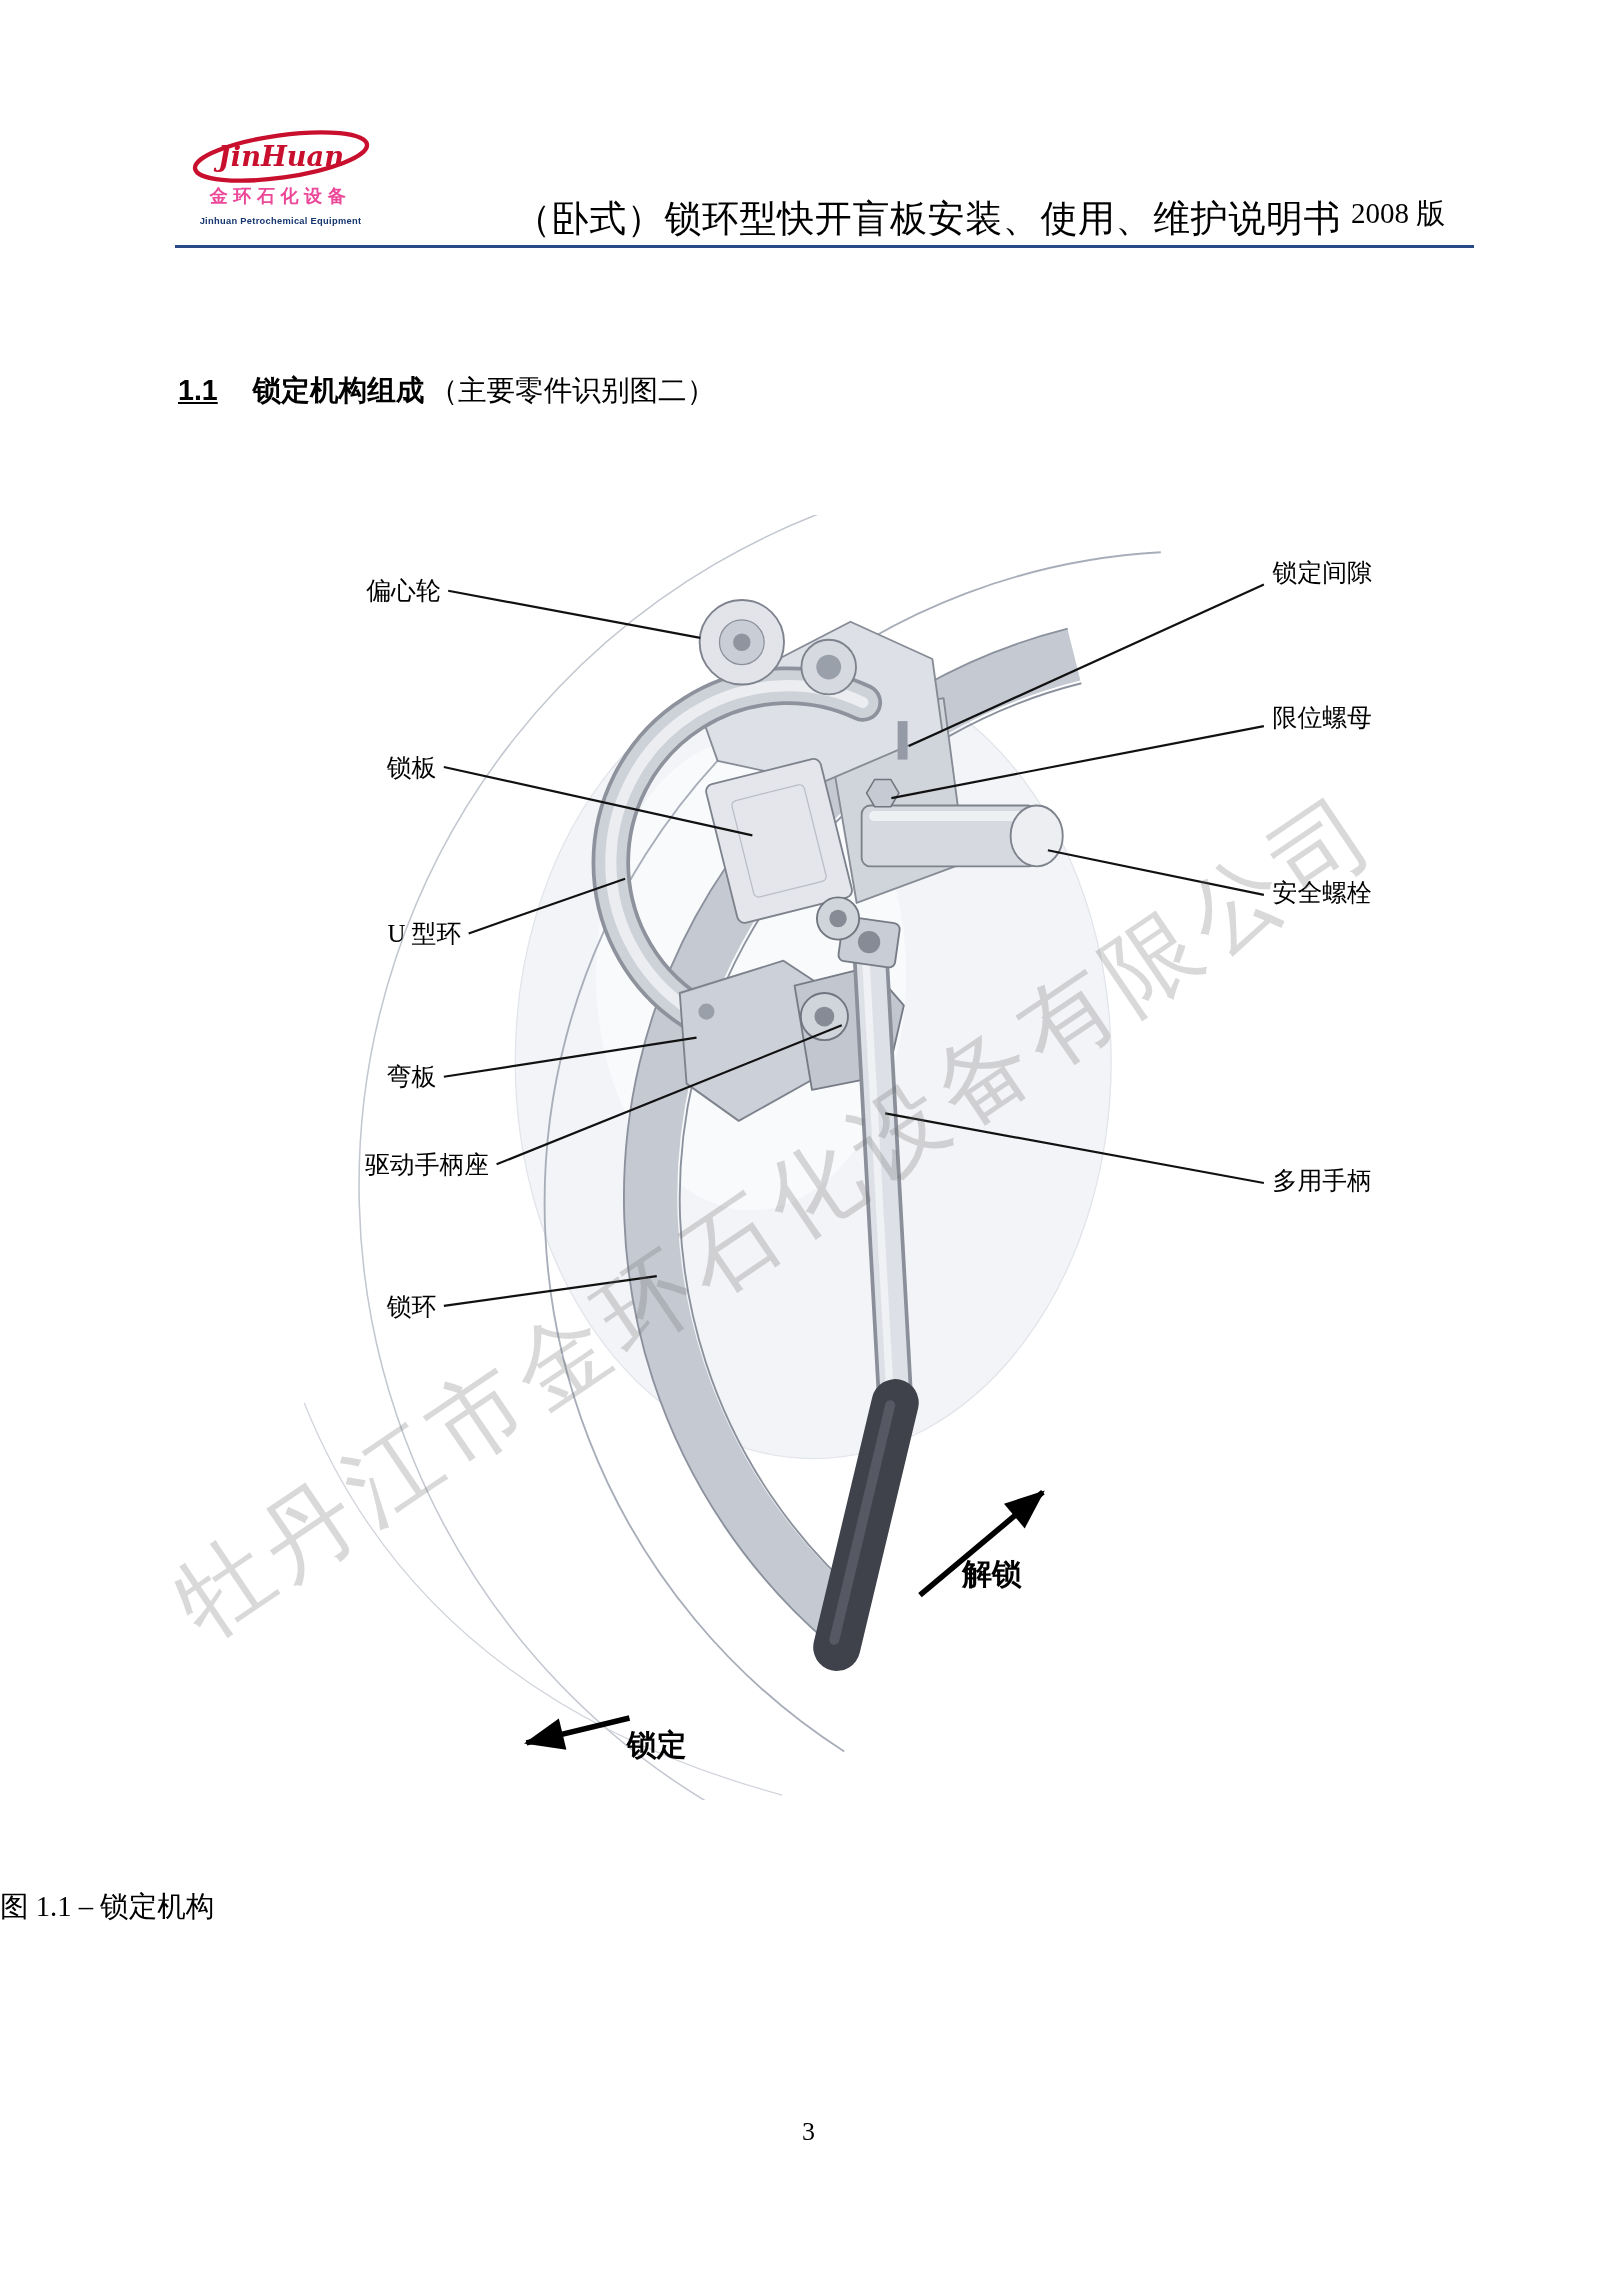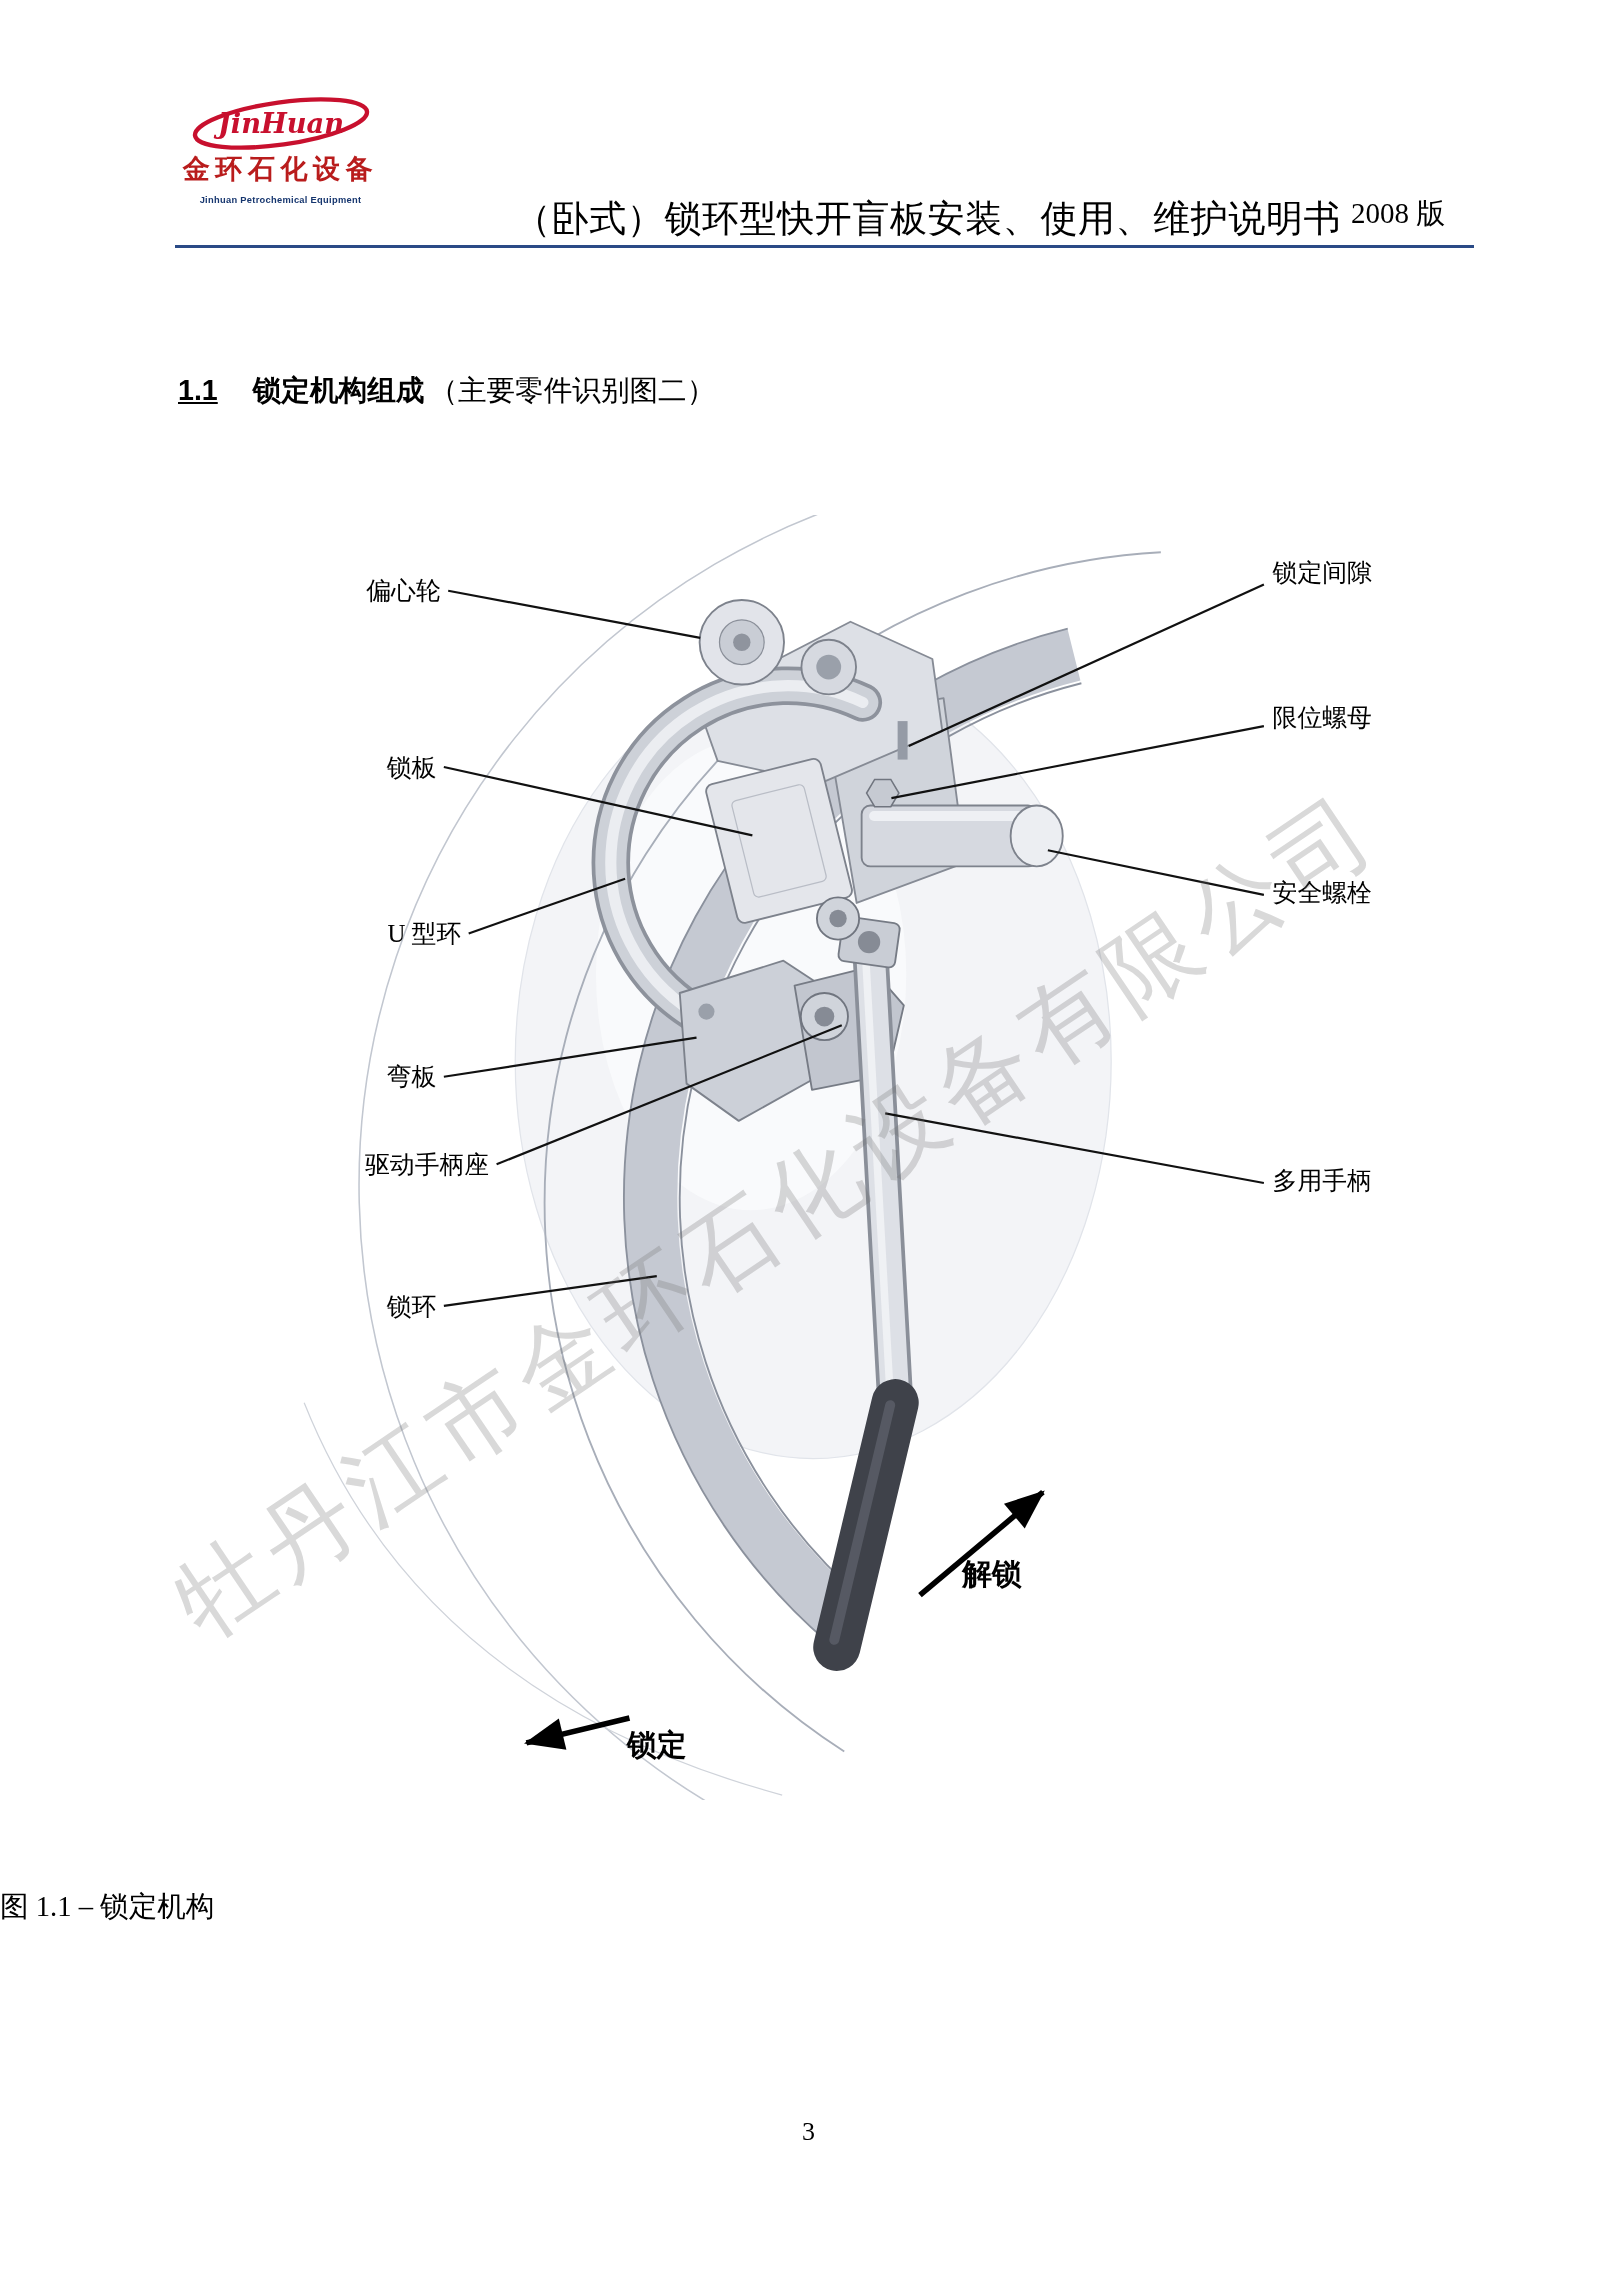--- a/index.html
+++ b/index.html
@@ -2,24 +2,24 @@
 <html style="font-size:10px"><head>
 <meta charset="utf-8">
 <style>
   html,body{margin:0;padding:0;background:#9a9a9a;}
   .page{
     position:relative;width:1617px;height:2273px;background:#ffffff;
     margin:0 auto;overflow:hidden;color:#000;
     font-family:"Liberation Serif",serif;
   }
   
-  .logo{position:absolute;left:181px;top:91px;width:199px;text-align:center;}
+  .logo{position:absolute;left:181px;top:124px;width:199px;text-align:center;}
   .logo svg{display:block;margin:0 auto;}
   .brand-cn{font-family:"Liberation Sans",sans-serif;font-weight:bold;
-    font-size:27px;color:#b91c1c;letter-spacing:5.6px;margin-top:-5px;}
+    font-size:18px;color:#ec4899;letter-spacing:5.6px;margin-top:-5px;}
   .brand-en{font-family:"Liberation Sans",sans-serif;font-weight:bold;
     font-size:9.3px;color:#15356e;letter-spacing:0.3px;margin-top:8px;}
   .doc-title{position:absolute;left:514px;top:194px;font-size:37px;letter-spacing:0.6px;white-space:nowrap;}
   .edition{position:absolute;left:1351px;top:194px;font-size:29px;white-space:nowrap;}
   .rule{position:absolute;left:175px;top:245px;width:1299px;height:3.1px;background:#2a4a86;}
   
   .section{position:absolute;left:178px;top:371px;font-size:28.6px;white-space:nowrap;}
   .sec-num{font-family:"Liberation Sans",sans-serif;font-weight:bold;margin-right:35px;text-decoration:underline;}
   .sec-title{font-weight:bold;}
   .sec-note{margin-left:5px;}

